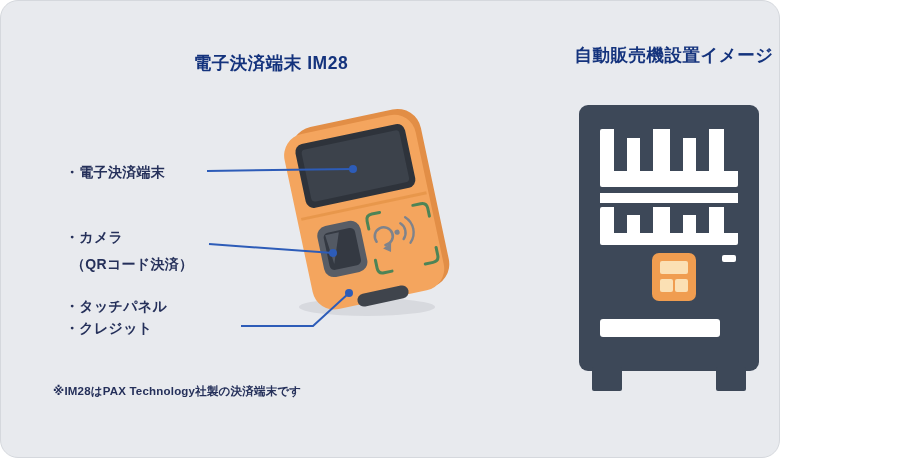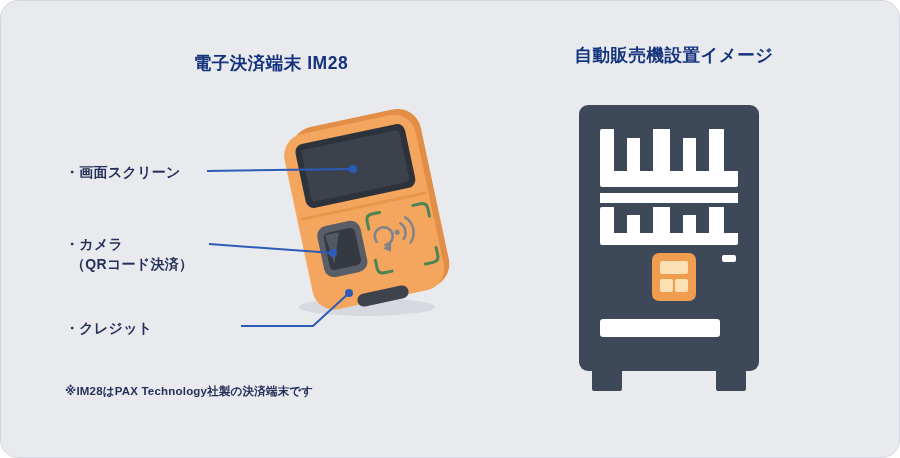--- a/index.html
+++ b/index.html
@@ -1,57 +1,58 @@
 <!DOCTYPE html>
 <html><head>
 <meta charset="utf-8">
 <style>
   * { margin:0; padding:0; box-sizing:border-box; }
   html,body { background:#ffffff; font-family:"Liberation Sans","DejaVu Sans",sans-serif; }
   .canvas {
-    position:relative; width:900px; height:458px;
+    position:relative; width:780px; height:458px;
     background:#e8eaee; border:1px solid #d5d8dd; border-radius:18px;
     overflow:hidden;
   }
   .section-title {
     position:absolute; font-size:17.5px; font-weight:bold; color:#14337d;
     letter-spacing:0.5px; text-align:center; width:240px;
   }
   .title-left  { left:150px; top:50px; }
   .title-right { left:553px; top:42px;font-family:Liberation Serif, serif; }
   .label {
     position:absolute; font-size:14px; font-weight:bold; color:#25305a;
     letter-spacing:0.3px; white-space:nowrap;
   }
   .lbl-screen      { left:64px; top:163px; }
-  .lbl-camera      { left:64px; top:235px; }
+  .lbl-camera      { left:64px; top:228px; }
   .lbl-camera-sub  { left:70px; top:255px; }
   .lbl-touch-panel { left:64px; top:297px; }
   .lbl-touch-pay   { left:64px; top:319px; }
   .lbl-touch-sub   { left:70px; top:341px; }
   .footnote {
-    position:absolute; left:64px; top:383px;
+    position:absolute; left:52px; top:383px;
     font-size:11.5px; font-weight:bold; color:#25305a; letter-spacing:0.2px;
   }
   .illus { position:absolute; }
   .illus-terminal { left:266px; top:106px; }
   .illus-vending  { left:575px; top:102px; }
   .callout-overlay { position:absolute; left:0; top:0; pointer-events:none; }
 </style>
 </head>
 <body>
 
 <div class="canvas">
 
   <div class="section-title title-left">電子決済端末 IM28</div>
   <div class="section-title title-right">自動販売機設置イメージ</div>
 
-  <div class="label lbl-screen">・画面スクリーン</div>
+  <div class="label lbl-screen">・電子決済端末</div>
   <div class="label lbl-camera">・カメラ</div>
   <div class="label lbl-camera-sub">（QRコード決済）</div>
+  <div class="label lbl-touch-panel">・タッチパネル</div>
   <div class="label lbl-touch-pay">・クレジット</div>
   <div class="footnote">※IM28はPAX Technology社製の決済端末です</div>
 
   <svg class="illus illus-terminal" width="200" height="212" viewBox="0 0 200 212">
     <ellipse cx="100" cy="200" rx="68" ry="9" fill="#d7d9de"></ellipse>
     <g transform="rotate(-12 100 104)">
       <rect x="38" y="10" width="132" height="182" rx="24" fill="#e28e46"></rect>
       <rect x="30" y="15" width="134" height="179" rx="22" fill="#f4a55e"></rect>
       <rect x="42" y="25" width="112" height="65" rx="8" fill="#2e333b"></rect>
       <rect x="48" y="31" width="100" height="53" rx="4" fill="#3c424b"></rect>

